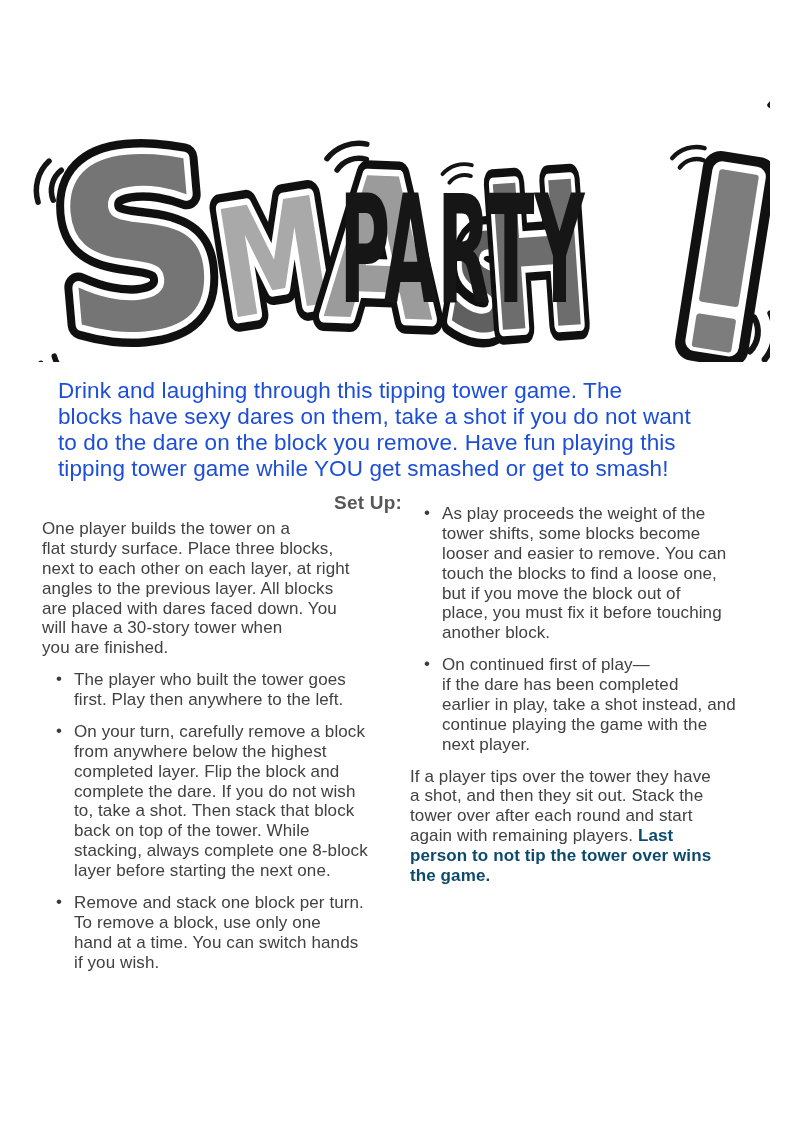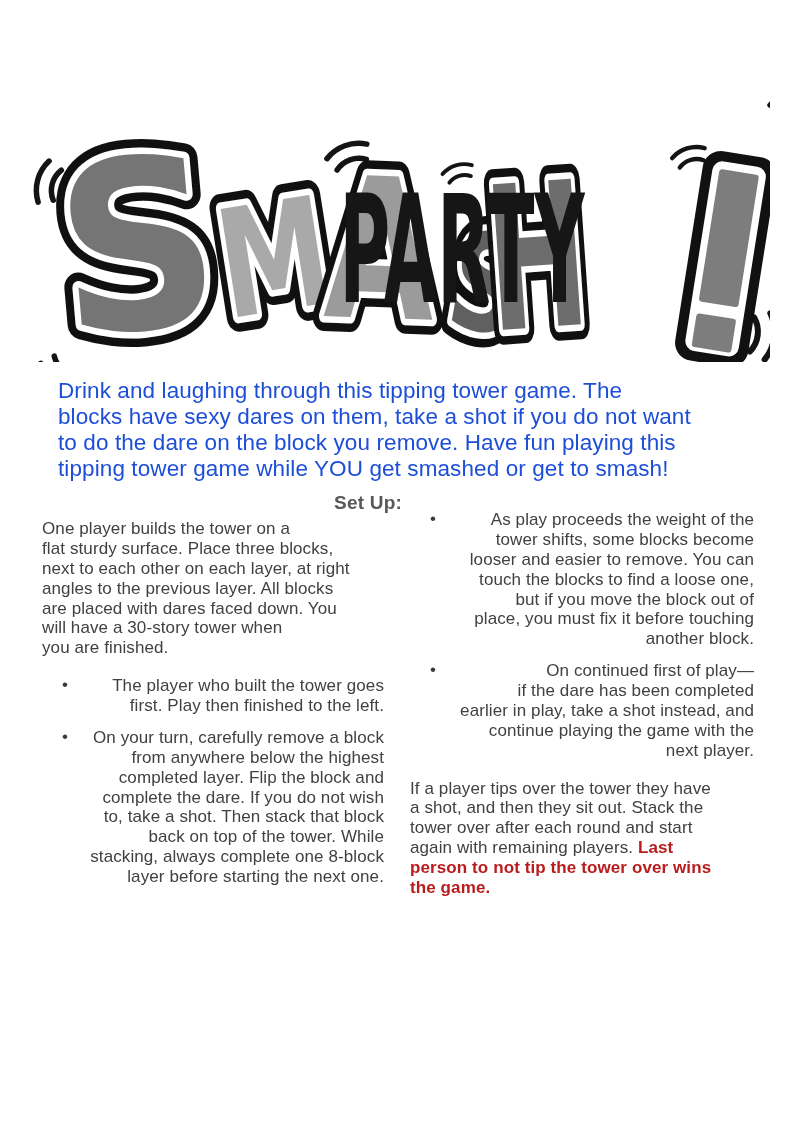--- a/index.html
+++ b/index.html
@@ -25,27 +25,27 @@
   .col-right { left:410px; width:362px; }
   .col h3 {
     margin:0 0 5px 0; font-size:19px; font-weight:700;
     color:#58585a; letter-spacing:0.2px;text-align:right;
   }
   .col h3.mt { margin-top:11px; }
   .col p, .col li {
     margin:0; font-size:17px; line-height:1.17; color:#414141;
     white-space:pre-line; letter-spacing:0.1px;
   }
-  .col ul { list-style:none; margin:18px; padding:0;text-align:right; }
+  .col ul { list-style:none; margin:12px; padding:0; }
   .col li { position:relative; padding-left:20px; margin-bottom:12px; }
   .col li::before {
     content:"\2022"; position:absolute; left:2px; top:-1px;
     font-size:17px; color:#3a3a3a;
   }
-  .col p strong, .col li strong { color:#b91c1c; font-weight:700; }
+  .col p strong, .col li strong { color:#0c4a6e; font-weight:700; }
   .tips-para { margin-top:0; }
 </style>
 </head>
 <body>
 
 <div class="page">
 
   <svg class="logo-svg" viewBox="0 0 740 302" aria-hidden="false">
 
     <g class="arc-set">
@@ -120,29 +120,33 @@
     <p>One player builds the tower on a
 flat sturdy surface. Place three blocks,
 next to each other on each layer, at right
 angles to the previous layer. All blocks
 are placed with dares faced down. You
 will have a 30-story tower when
 you are finished.</p>
 
     <ul>
       <li>The player who built the tower goes
-first. Play then finished to the left.</li>
+first. Play then anywhere to the left.</li>
       <li>On your turn, carefully remove a block
 from anywhere below the highest
 completed layer. Flip the block and
 complete the dare. If you do not wish
 to, take a shot. Then stack that block
 back on top of the tower. While
 stacking, always complete one 8-block
 layer before starting the next one.</li>
+      <li>Remove and stack one block per turn.
+To remove a block, use only one
+hand at a time. You can switch hands
+if you wish.</li>
     </ul>
   </div>
 
   <div class="col col-right">
     <ul>
       <li>As play proceeds the weight of the
 tower shifts, some blocks become
 looser and easier to remove. You can
 touch the blocks to find a loose one,
 but if you move the block out of

